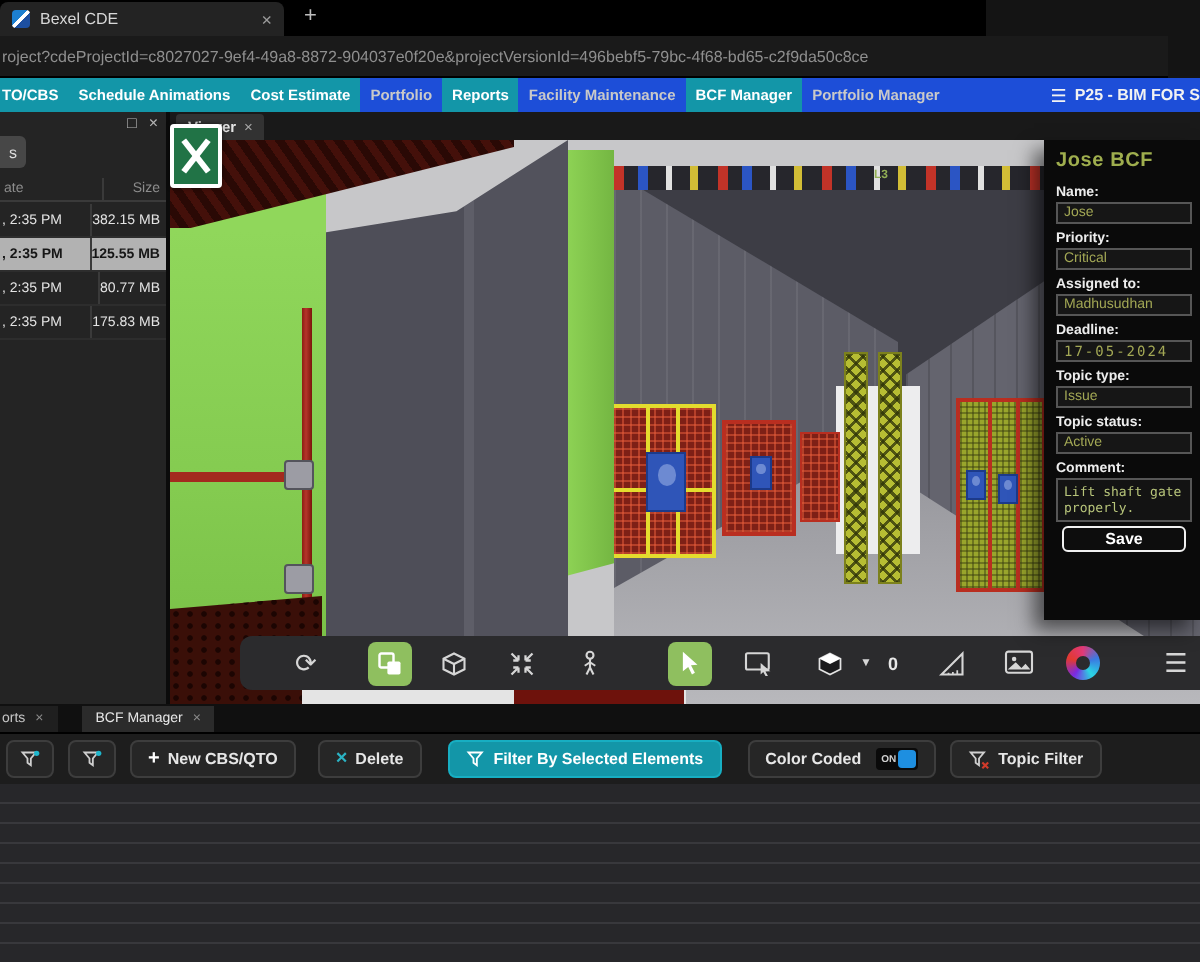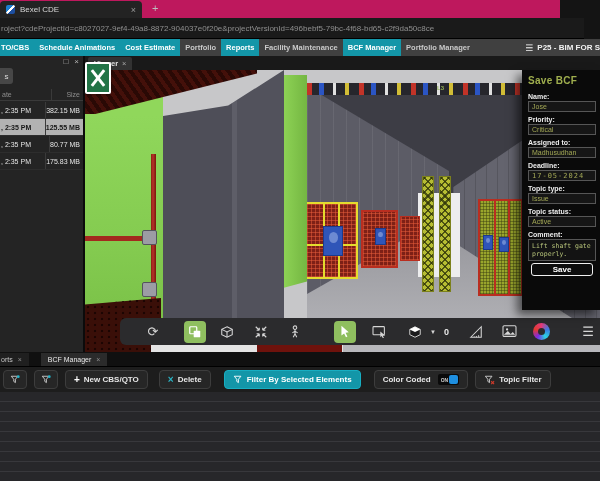--- a/index.html
+++ b/index.html
@@ -1,34 +1,34 @@
 <!DOCTYPE html>
 <html><head>
 <meta charset="utf-8">
 <style>
   * { margin:0; padding:0; box-sizing:border-box; }
   body { background:#000; font-family:"Liberation Sans", sans-serif; }
   .stage { position:relative; width:600px; height:481px; overflow:hidden; background:#141414; }
   .abs { position:absolute; }
 
   
-  .tabbar { left:0; top:0; width:560px; height:18px; background:#be185d; }
+  .tabbar { left:0; top:0; width:493px; height:18px; background:#000000; }
   .btab { position:absolute; left:0; top:1px; width:142px; height:17px; background:#232323;
           border-radius:4px 4px 0 0; display:flex; align-items:center; gap:5px; padding:0 6px; }
   .favicon { width:9px; height:9px; border-radius:2px;
              background:linear-gradient(135deg,#1d7fd0 0 44%,#fff 44% 56%,#1d4fa0 56%); flex:0 0 auto; }
   .btab-title { font-size:8px; color:#d8d8d8; flex:1 1 auto; white-space:nowrap; overflow:hidden; }
   .btab-close { font-size:9px; color:#9a9a9a; }
   .newtab { position:absolute; left:152px; top:2px; font-size:11px; color:#bdbdbd; }
   .urlbar { left:0; top:18px; width:584px; height:21px; background:#1a1a1a; border-bottom:1px solid #000;
             display:flex; align-items:center; }
   .url { font-size:8px; color:#8f8f8f; white-space:nowrap; padding-left:1px; }
 
   
-  .menubar { left:0; top:39px; width:600px; height:17px; background:#404040; display:flex; align-items:stretch; overflow:hidden; }
+  .menubar { left:0; top:39px; width:600px; height:17px; background:#1d4ed8; display:flex; align-items:stretch; overflow:hidden; }
   .mitem { display:flex; align-items:center; padding:0 5px; font-size:7.5px; font-weight:bold;
            color:#c9c9c9; white-space:nowrap; }
   .mitem.active { background:#1396a8; color:#fff; }
   .mitem.first { margin-left:-4px; }
   .menu-right { position:absolute; right:0; top:39px; height:17px; display:flex; align-items:center; gap:4px;
                 padding-right:0; color:#f2f2f2; }
   .menu-right .glyph { font-size:9px; }
   .menu-right .lbl { font-size:8px; font-weight:bold; white-space:nowrap; }
 
   
@@ -358,21 +358,21 @@
     <span class="tool" style="margin-left:10px">
       <span class="wheel"></span>
     </span>
     <span class="tool" style="margin-left:24px">
       <span>☰</span>
     </span>
 
   </div>
 
   <div class="abs savebcf">
-    <div class="sb-title">Save BCF</div>
+    <div class="sb-title">Jose BCF</div>
 
     <div class="sb-label">Name:</div>
     <div class="sb-input">Jose</div>
 
     <div class="sb-label">Priority:</div>
     <div class="sb-input">Critical</div>
 
     <div class="sb-label">Assigned to:</div>
     <div class="sb-input">Madhusudhan</div>
 

